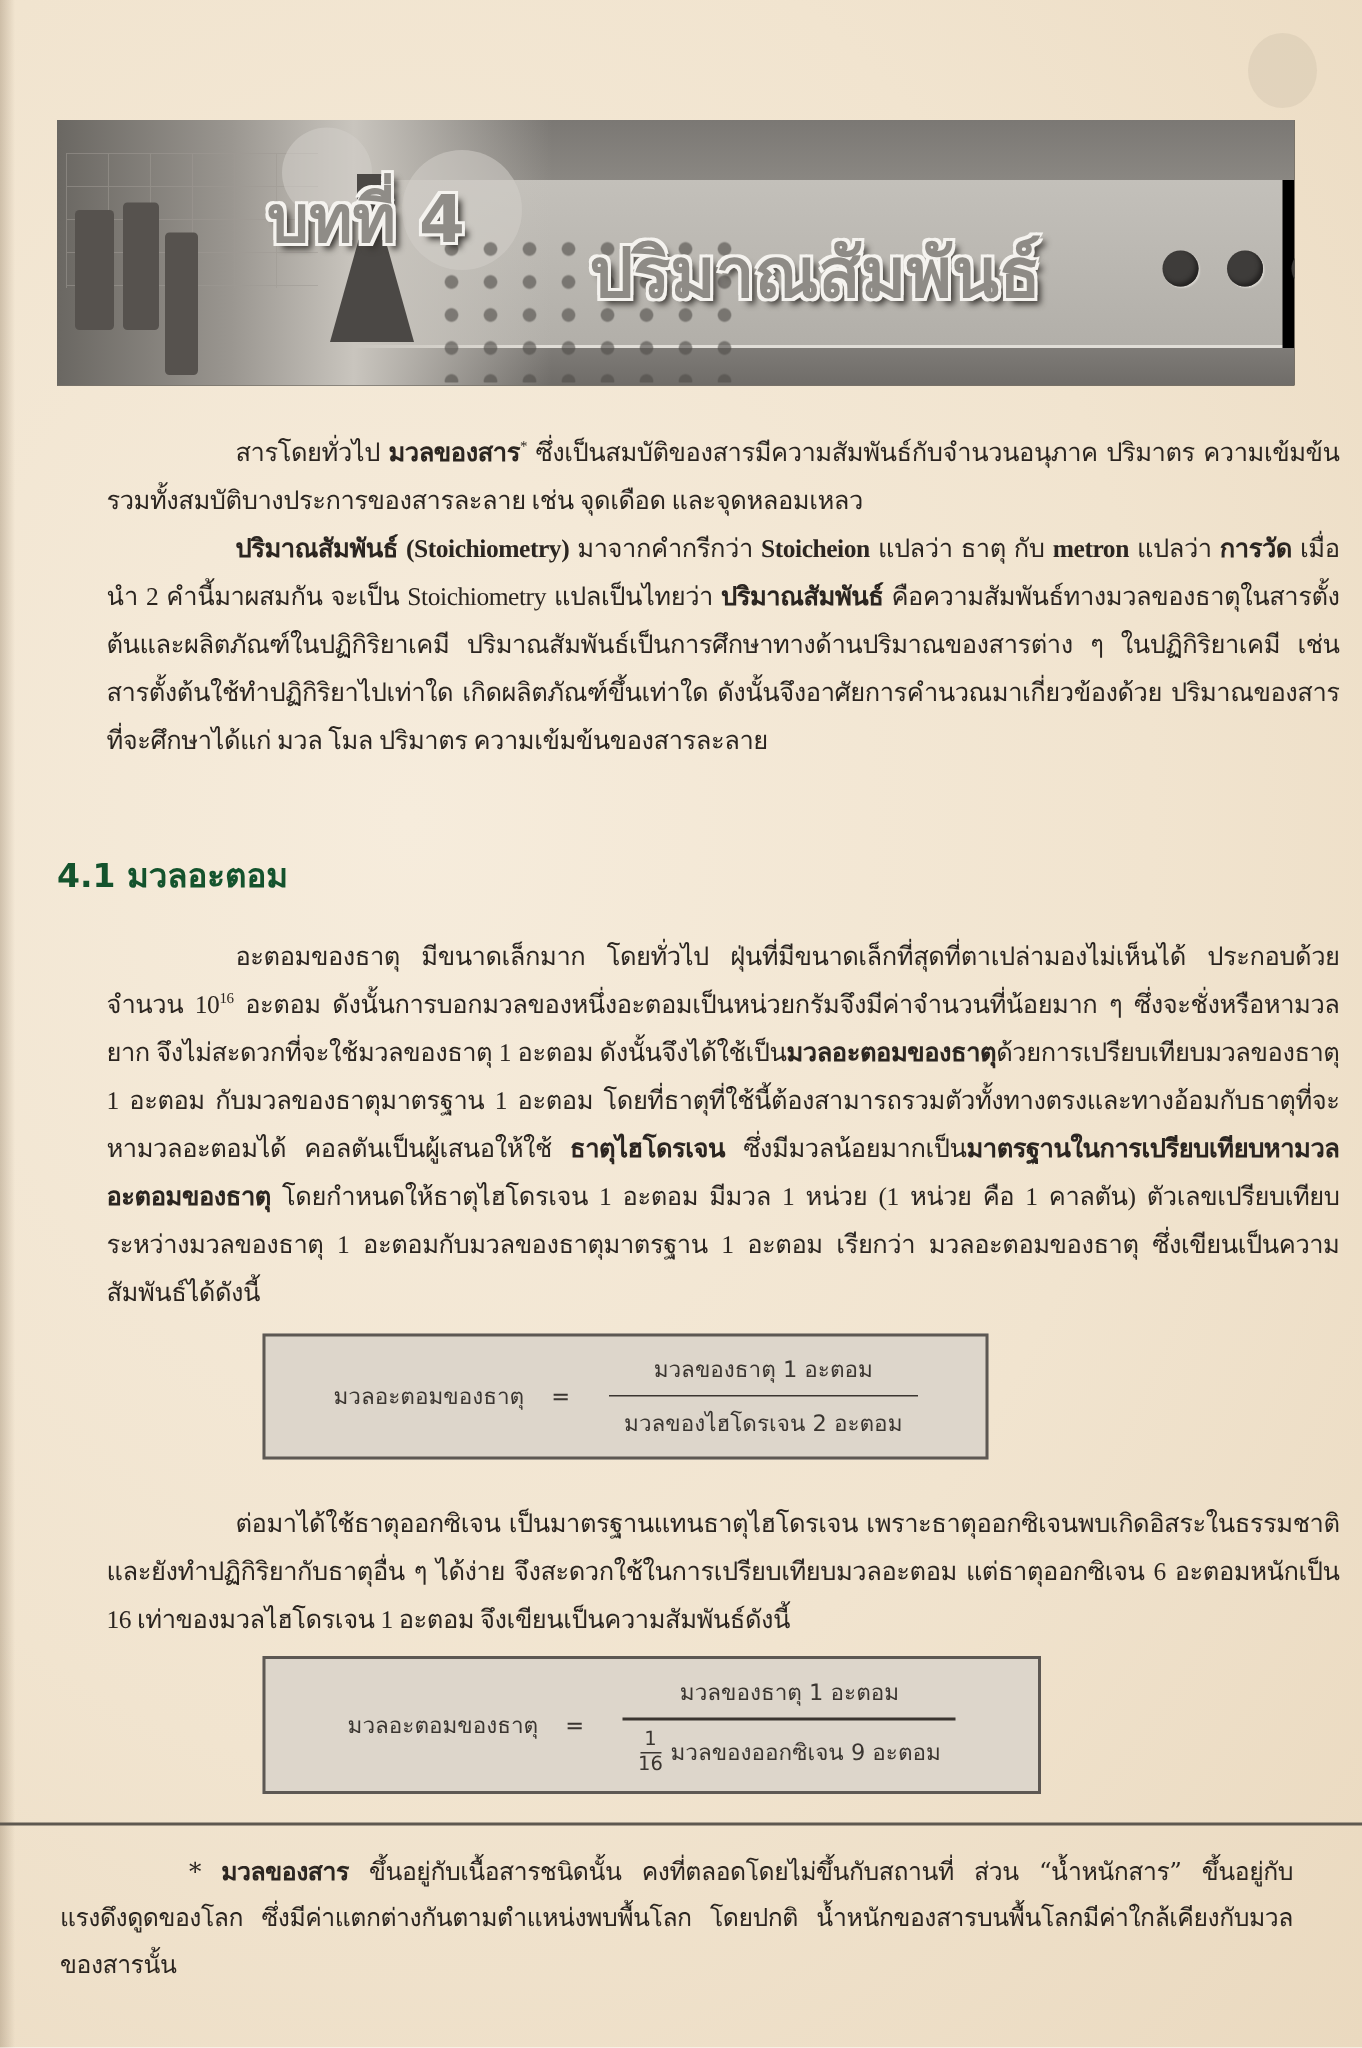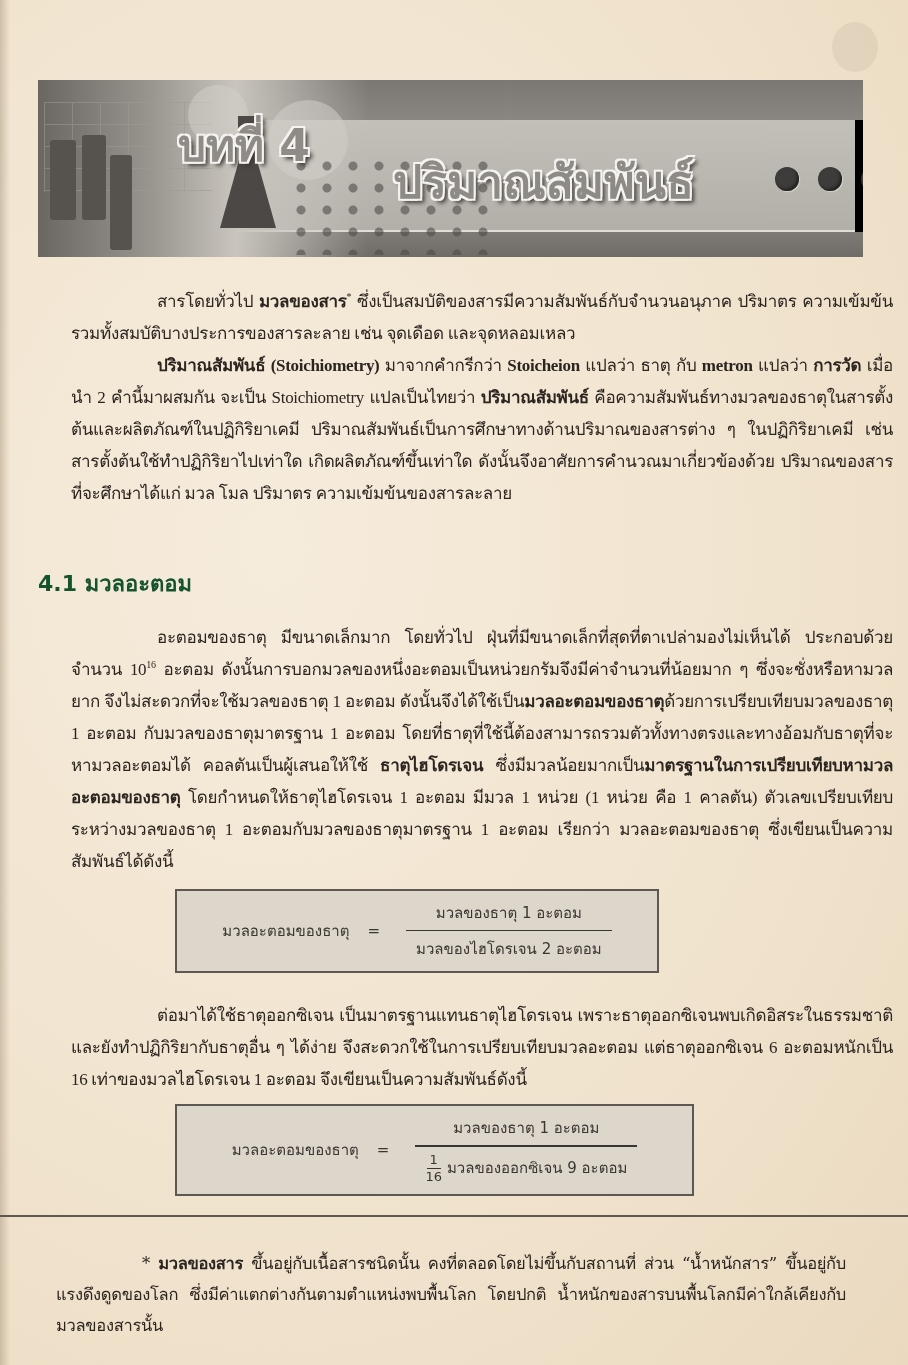--- a/index.html
+++ b/index.html
@@ -64,21 +64,21 @@
   .frac { display:flex; flex-direction:column; align-items:center; }
   .frac-num { padding:0 10px 5px; }
   .frac-line { height:1.5px; background:#3a3530; align-self:stretch; }
   .frac-den { padding:6px 10px 0; display:flex; align-items:center; }
   .small-frac { display:inline-flex; flex-direction:column; align-items:center; font-size:13px; margin-right:5px; line-height:14px; }
   .small-frac .line { width:14px; height:1px; background:#3a3530; margin:1px 0; }
 
   .footnote-rule { position:absolute; left:0; top:1215px; width:908px; height:2px; background:#5e5850; }
   .footnote { position:absolute; left:40px; top:1232px; width:822px; font-size:16.5px; line-height:31px;
     text-align:justify; letter-spacing:-0.3px; }
-  .footnote p { margin:16px; }
+  .footnote p { margin:0; }
 </style>
 </head>
 <body>
 
 <div class="page-shadow-left"></div>
 <div class="ghost-header"></div>
 <div class="ghost-emblem"></div>
 
 <div class="banner">
   <div class="banner-band-top"></div>

